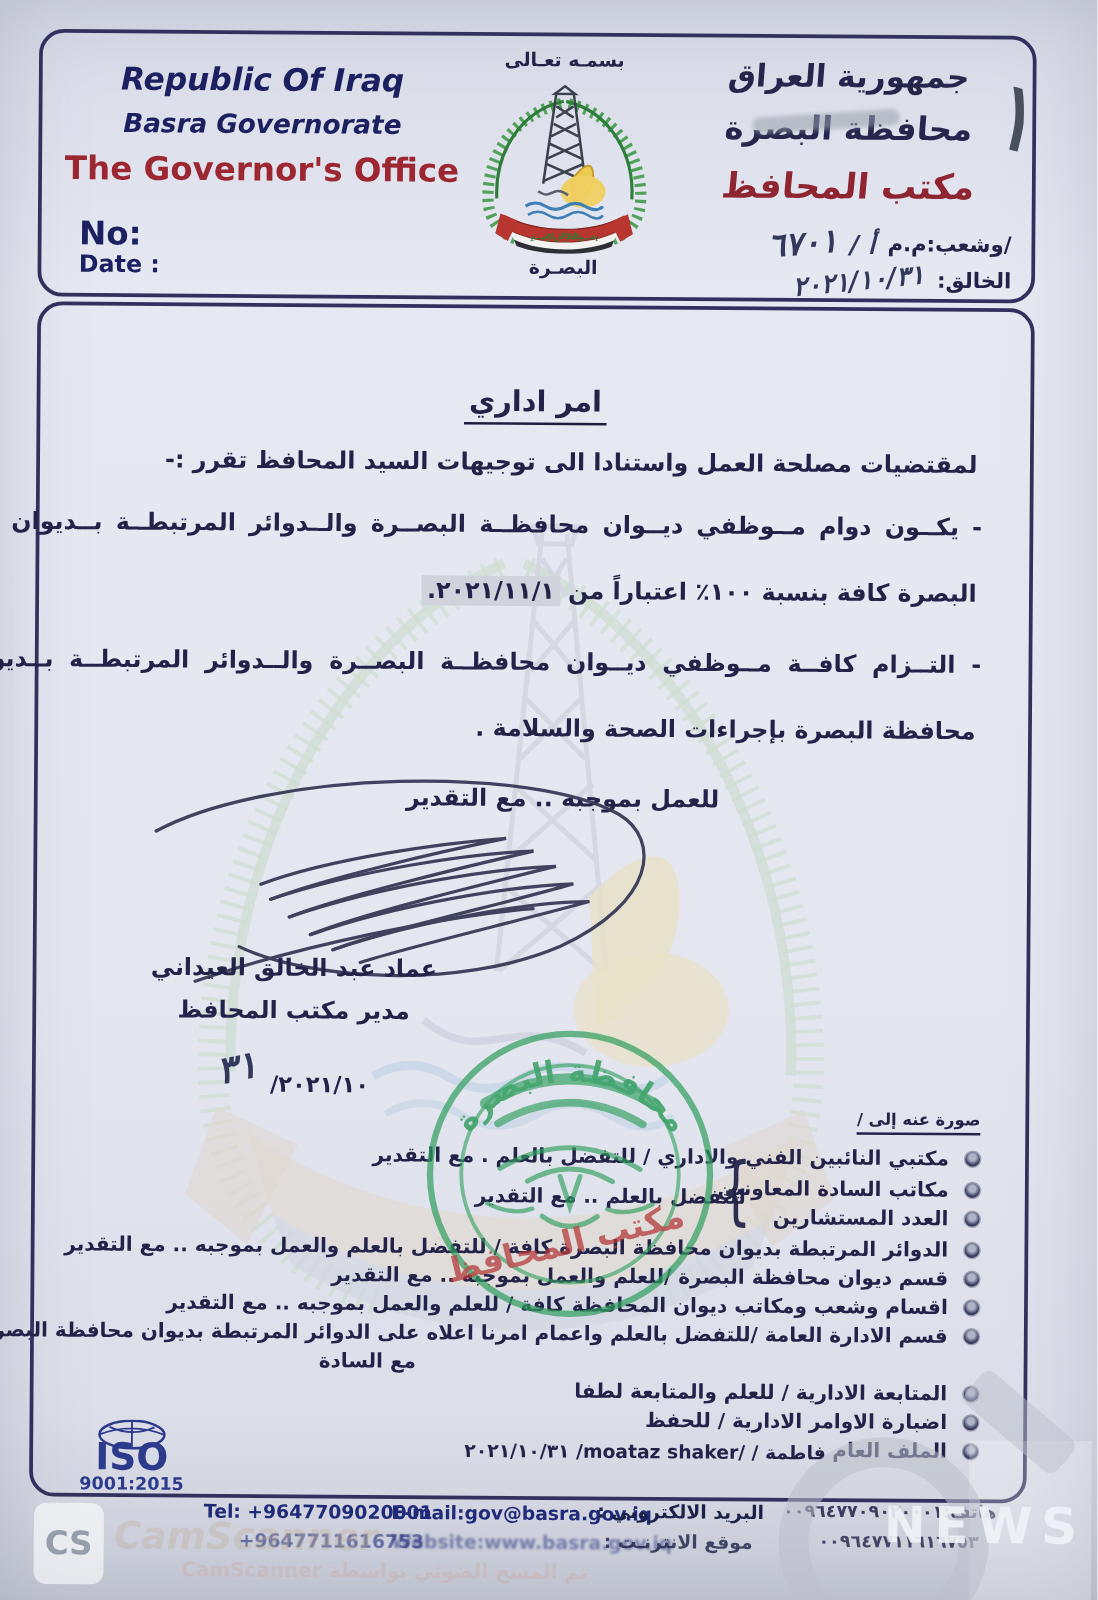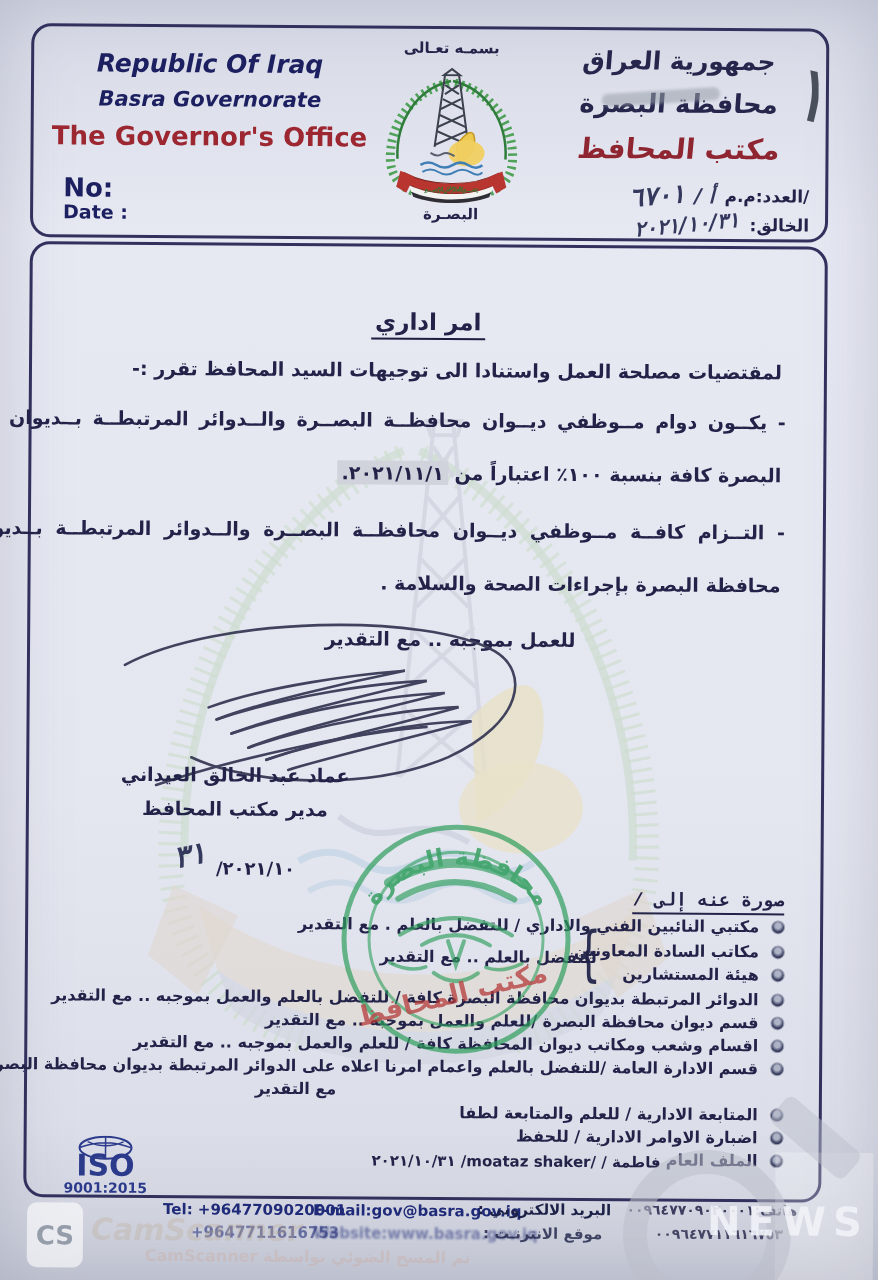--- a/index.html
+++ b/index.html
@@ -61,21 +61,21 @@
     </svg>
     <div class="abs ar nowrap" style="left:330px;top:176px;width:175px;text-align:center;font-size:15px;">البصـرة</div>
 
     <div class="abs ar nowrap" style="left:515px;top:16px;width:260px;text-align:center;font-size:25px;color:#26264c;transform:skewX(-4deg);">جمهورية العراق</div>
     <div class="abs ar nowrap" style="left:515px;top:58px;width:260px;text-align:center;font-size:26px;color:#26264c;transform:skewX(-4deg);">محافظة البصرة</div>
     <div class="abs ar nowrap" style="left:515px;top:102px;width:260px;text-align:center;font-size:28px;color:#8e2531;transform:skewX(-5deg);">مكتب المحافظ</div>
 
     <div class="abs" style="left:568px;top:60px;width:118px;height:13px;background:#99a0ab;opacity:.55;border-radius:6px;filter:blur(1.5px);transform:rotate(-4deg);"></div>
 
     <div class="abs" style="right:16px;top:150px;display:flex;direction:rtl;align-items:center;gap:10px;">
-      <span class="ar nowrap" style="font-size:17px;">/العدد:م.م</span>
+      <span class="ar nowrap" style="font-size:17px;">/وشعب:م.م</span>
       <span class="hand nowrap" style="font-size:20px;">أ /</span>
       <span class="hand nowrap" style="font-size:26px;letter-spacing:16px;transform:rotate(-5deg);">٦٧٠١</span>
     </div>
     <div class="abs" style="right:16px;top:182px;display:flex;direction:rtl;align-items:center;gap:10px;">
       <span class="ar nowrap" style="font-size:17px;">الخالق:</span>
       <span class="hand nowrap" style="font-size:21px;letter-spacing:4px;transform:rotate(-6deg);">٢٠٢١/١٠/٣١</span>
     </div>
 
     <div class="abs" style="left:760px;top:24px;font-size:78px;font-weight:normal;color:#4a4f5c;transform:rotate(14deg);line-height:1;">١</div>
   </div>
@@ -129,55 +129,55 @@
       </g>
     </svg>
 
     <div class="abs ar nowrap" style="left:56px;top:518px;width:300px;text-align:center;font-size:19px;">عماد عبد الخالق العيداني</div>
     <div class="abs ar nowrap" style="left:56px;top:552px;width:300px;text-align:center;font-size:19px;">مدير مكتب المحافظ</div>
     <div class="abs" style="left:56px;top:585px;width:300px;display:flex;direction:rtl;justify-content:center;align-items:center;gap:10px;">
       <span class="ar nowrap" style="font-size:18px;margin-top:27px;" dir="ltr">٢٠٢١/١٠/</span>
       <span class="hand nowrap" style="font-size:30px;transform:rotate(-12deg);">٣١</span>
     </div>
 
-    <div class="abs ar nowrap" style="right:36px;top:640px;font-size:18px;font-family:Liberation Mono, monospace;">
+    <div class="abs ar nowrap" style="right:36px;top:640px;font-size:13px;">
       <span style="border-bottom:2px solid #232349;padding-bottom:2px;">صورة عنه إلى /</span>
     </div>
 
     <div class="ccrow" style="top:668px;">
           <span class="bullet"></span>
           <span class="ar">مكتبي النائبين الفني والاداري / للتفضل بالعلم . مع التقدير</span>
         </div>
     <div class="ccrow" style="top:693px;">
           <span class="bullet"></span>
           <span class="ar">مكاتب السادة المعاونين</span>
         </div>
     <div class="ccrow" style="top:716px;">
           <span class="bullet"></span>
-          <span class="ar">هيئة المستشارين</span>
+          <span class="ar">العدد المستشارين</span>
         </div>
     <div class="abs ar" style="left:548px;top:682px;font-size:40px;font-weight:normal;transform:scaleY(1.5);color:#2c2f52;">}</div>
     <div class="abs ar nowrap" style="left:352px;top:700px;font-size:16px;">للتفضل بالعلم .. مع التقدير</div>
     <div class="ccrow" style="top:741px;">
           <span class="bullet"></span>
           <span class="ar">الدوائر المرتبطة بديوان محافظة البصرة كافة / للتفضل بالعلم والعمل بموجبه .. مع التقدير</span>
         </div>
     <div class="ccrow" style="top:764px;">
           <span class="bullet"></span>
           <span class="ar">قسم ديوان محافظة البصرة /للعلم والعمل بموجبه .. مع التقدير</span>
         </div>
     <div class="ccrow" style="top:787px;">
           <span class="bullet"></span>
           <span class="ar">اقسام وشعب ومكاتب ديوان المحافظة كافة / للعلم والعمل بموجبه .. مع التقدير</span>
         </div>
     <div class="ccrow" style="top:810px;">
           <span class="bullet"></span>
           <span class="ar">قسم الادارة العامة /للتفضل بالعلم واعمام امرنا اعلاه على الدوائر المرتبطة بديوان محافظة البصرة كافة</span>
         </div>
-    <div class="abs ar nowrap" style="left:228px;top:833px;font-size:16px;">مع التقدير</div>
+    <div class="abs ar nowrap" style="left:228px;top:833px;font-size:16px;">مع السادة</div>
     <div class="ccrow" style="top:856px;">
           <span class="bullet"></span>
           <span class="ar">المتابعة الادارية / للعلم والمتابعة لطفا</span>
         </div>
     <div class="ccrow" style="top:879px;">
           <span class="bullet"></span>
           <span class="ar">اضبارة الاوامر الادارية / للحفظ</span>
         </div>
     <div class="ccrow" style="top:902px;">
           <span class="bullet"></span>

